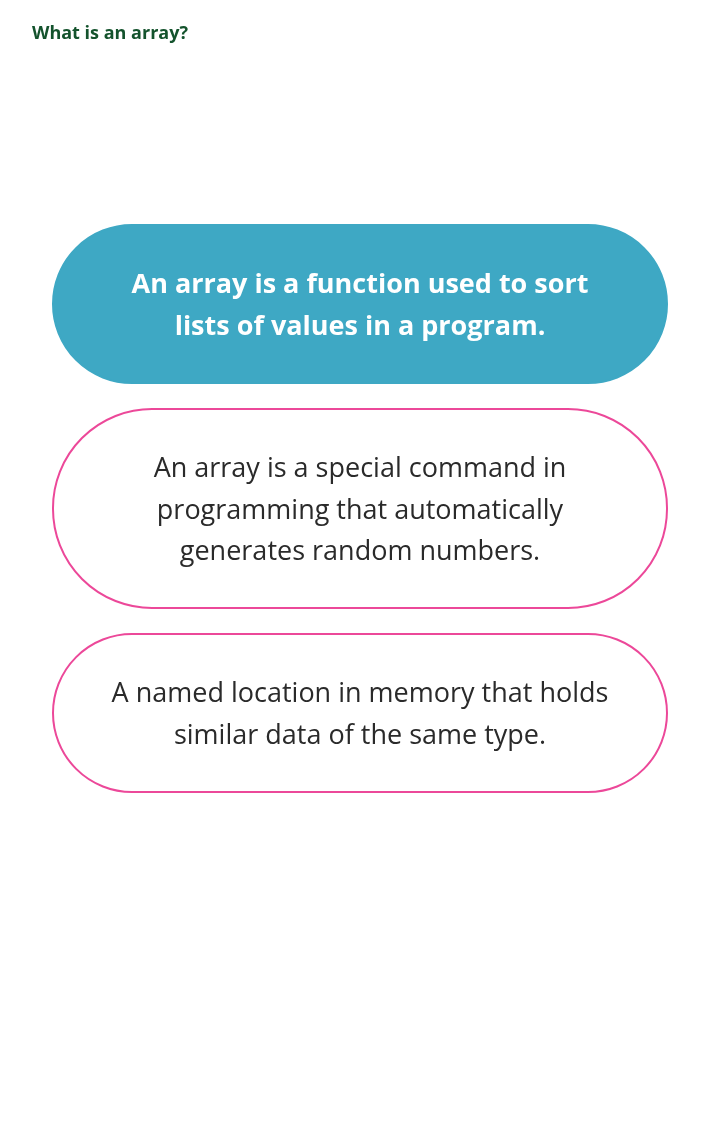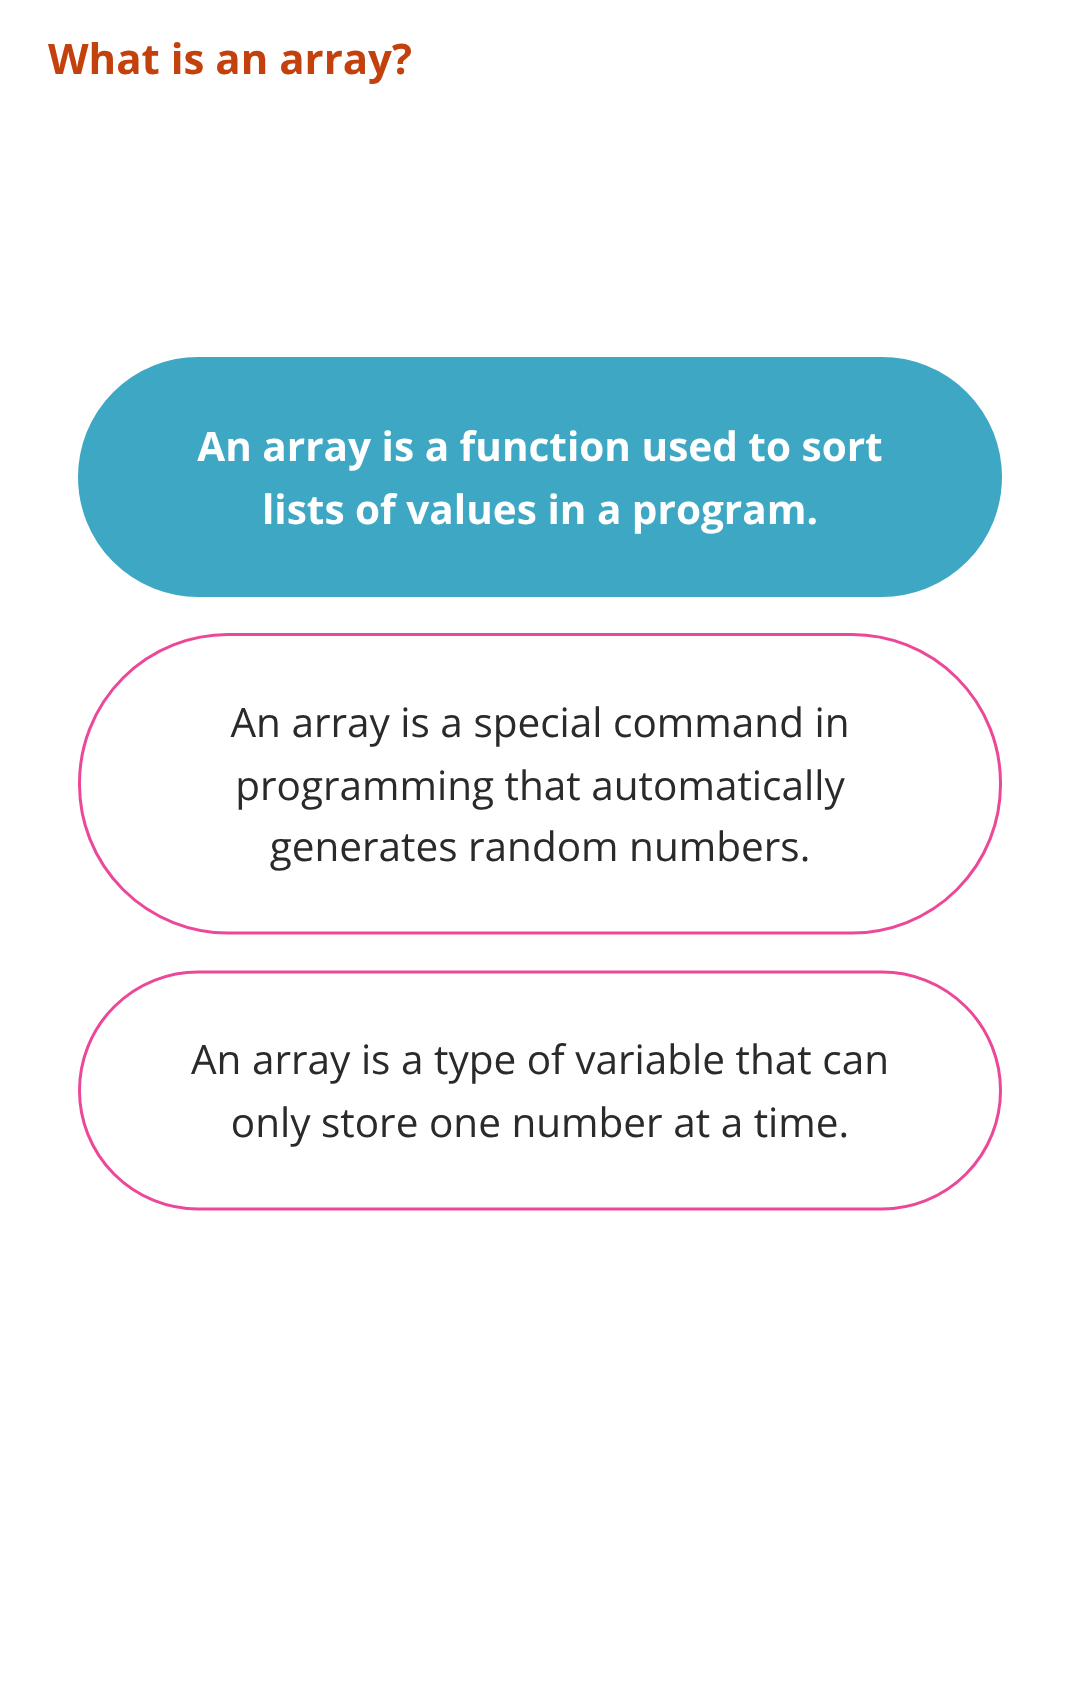--- a/index.html
+++ b/index.html
@@ -8,23 +8,23 @@
       box-sizing: border-box;
     }
     body {
       font-family: -apple-system, BlinkMacSystemFont, 'Segoe UI', 'Open Sans', sans-serif;
       background: #ffffff;
       width: 720px;
       height: 1137px;
       padding: 20px 24px;
     }
     .question {
-      font-size: 28px;
+      font-size: 18px;
       font-weight: 700;
-      color: #c2410c;
+      color: #14532d;
       margin-bottom: 180px;
       margin-left: 8px;
     }
     .options {
       display: flex;
       flex-direction: column;
       gap: 24px;
       padding: 0 28px;
     }
     .option {
@@ -46,14 +46,14 @@
     }
   </style>
 </head>
 <body>
 
 <div class="question">What is an array?</div>
 
 <div class="options">
   <div class="option selected">An array is a function used to sort lists of values in a program.</div>
   <div class="option">An array is a special command in programming that automatically generates random numbers.</div>
-  <div class="option">An array is a type of variable that can only store one number at a time.</div>
+  <div class="option">A named location in memory that holds similar data of the same type.</div>
 </div>
 
 </body></html>

